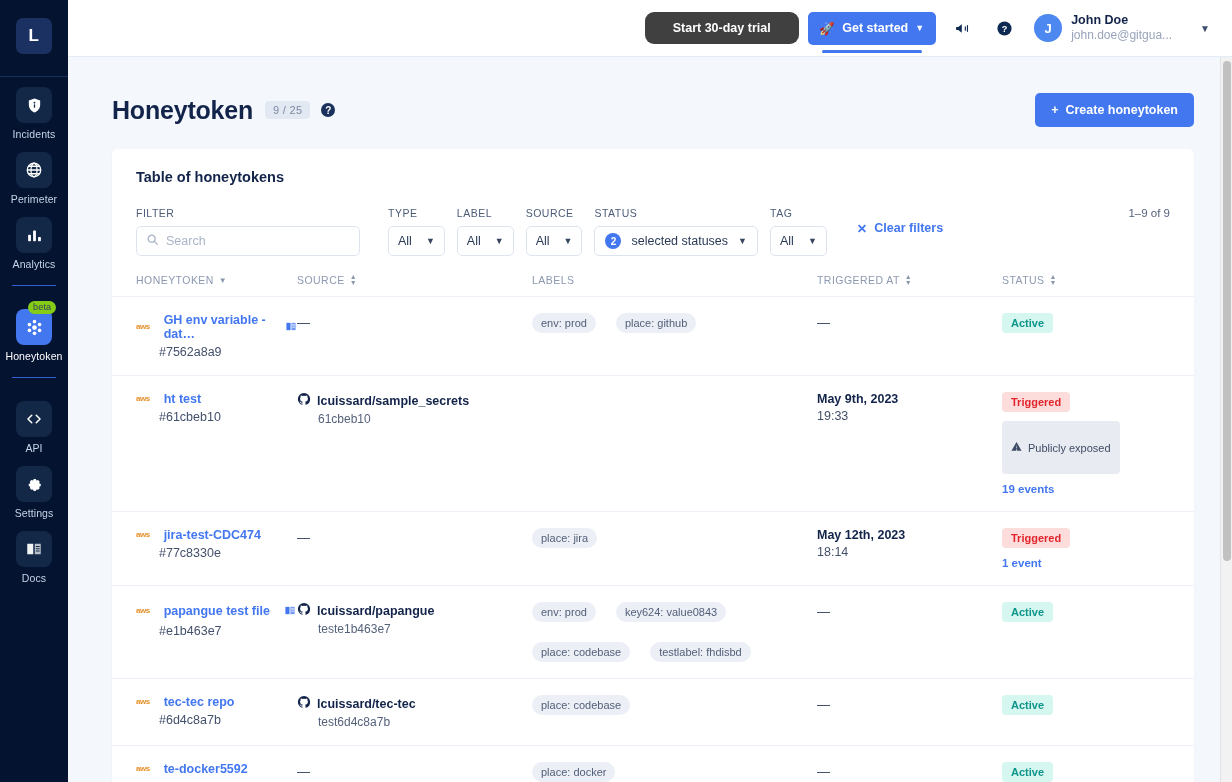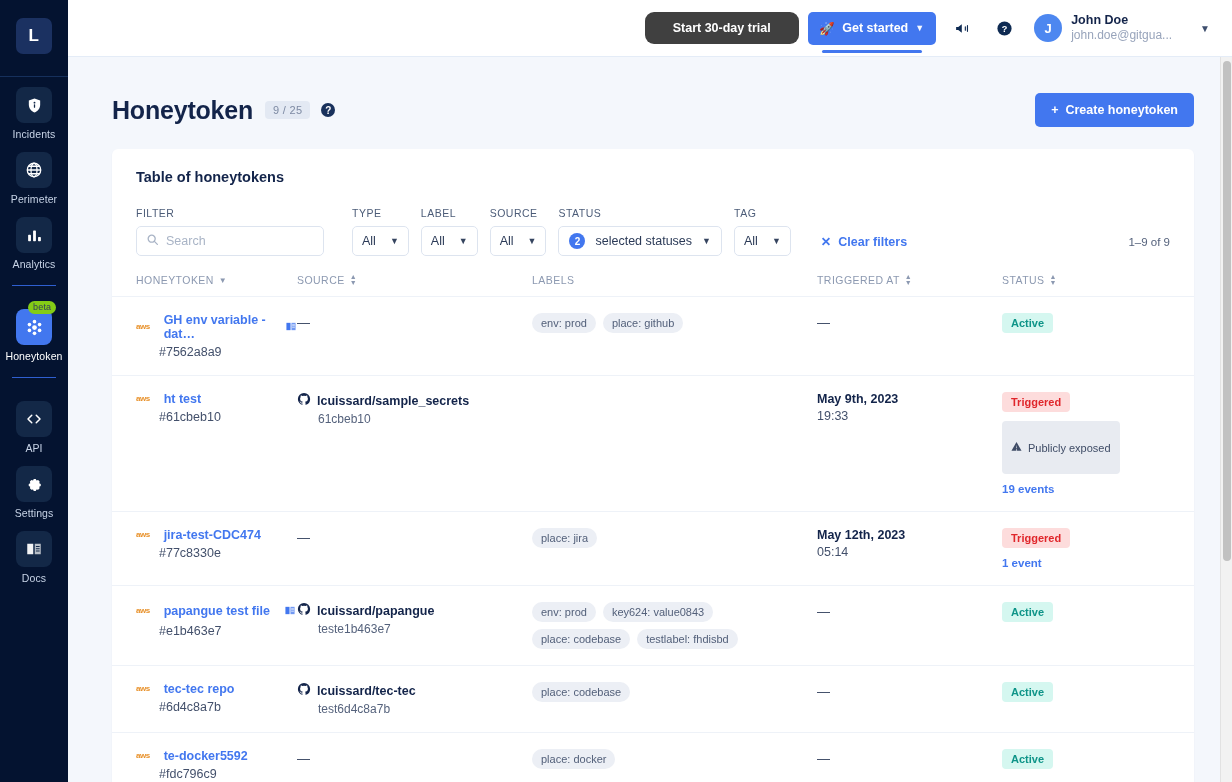--- a/index.html
+++ b/index.html
@@ -112,29 +112,29 @@
     cursor: pointer; font-family: inherit; display: flex; align-items: center; gap: 7px;
   }
 
   .card {
     background: #fff; border-radius: 6px; padding: 20px 0 0 0;
     box-shadow: 0 1px 2px rgba(20,40,80,.06);
     height: 640px; overflow: hidden;
   }
   .card-title { font-size: 14.5px; font-weight: bold; color: #13244a; padding: 0 24px 0 24px; }
 
-  .filters { display: flex; align-items: flex-end; padding: 22px 24px 0 24px; }
+  .filters { display: flex; padding: 22px 24px 0 24px; }
   .fgroup { margin-right: 12px; }
   .fgroup.search { margin-right: 28px; }
   .flabel {
     font-size: 10.5px; color: #4c5c78; letter-spacing: .5px; margin-bottom: 7px;
     text-transform: uppercase;
   }
   .search-box {
-    width: 188px; height: 30px; border: 1px solid #dde4ef; border-radius: 5px;
+    width: 224px; height: 30px; border: 1px solid #dde4ef; border-radius: 5px;
     display: flex; align-items: center; padding: 0 9px; background: #fff;
   }
   .search-box input {
     border: none; outline: none; font-size: 12.5px; color: #33405a;
     font-family: inherit; margin-left: 7px; width: 150px; background: transparent;
   }
   .search-box input::placeholder { color: #a9b4c6; }
   .select {
     height: 30px; border: 1px solid #dde4ef; border-radius: 5px; background: #fff;
     display: flex; align-items: center; padding: 0 9px; gap: 14px;
@@ -168,21 +168,21 @@
   tbody td.c1 { padding-left: 24px; }
   .ht-line { display: flex; align-items: center; gap: 14px; }
   .aws-ico { font-size: 8px; color: #e8912a; font-weight: bold; letter-spacing: -.5px; line-height: 1; }
   .ht-name { font-size: 12.5px; font-weight: bold; color: #4277ef; cursor: pointer; }
   .ht-id { font-size: 12.5px; color: #43506b; margin-top: 4px; margin-left: 23px; }
   .book-ico { color: #4277ef; }
   .dash { color: #2b3a57; font-size: 13px; }
   .src-name { font-size: 12.5px; font-weight: bold; color: #13244a; display: flex; align-items: center; gap: 6px; }
   .src-sub { font-size: 12px; color: #5a6markdown; }
   .src-sub { font-size: 12px; color: #55627c; margin-top: 3px; margin-left: 21px; }
-  .labels-wrap { display: flex; flex-wrap: wrap; gap: 7px; max-width: 280px; }
+  .labels-wrap { display: flex; flex-wrap: wrap; gap: 20px; max-width: 280px; }
   .label-chip {
     background: #eceff5; color: #53607a; font-size: 11px;
     padding: 4px 9px; border-radius: 11px; white-space: nowrap;
   }
   .date-main { font-size: 12.5px; font-weight: bold; color: #13244a; }
   .date-sub { font-size: 12.5px; color: #43506b; margin-top: 3px; }
   .badge-active {
     display: inline-block; background: #d5f7f0; color: #0e9488;
     font-size: 11px; font-weight: bold; padding: 4px 9px; border-radius: 4px;
   }
@@ -509,21 +509,21 @@
        <div class="ht-id">#77c8330e</div>
      </td>
      <td class="c2"><span class="dash">—</span></td>
      <td class="c3">
                   <div class="labels-wrap">
                     <span class="label-chip">place: jira</span>
                   </div>
                 </td>
      <td class="c4">
                   <div class="date-main">May 12th, 2023</div>
-       <div class="date-sub">05:14</div>
+       <div class="date-sub">18:14</div>
                 </td>
      <td class="c5"><span class="badge-triggered">Triggered</span><span class="events-link">1 event</span></td>
               </tr>
               <tr>
                 <td class="c1">
        <div class="ht-line">
                     <span class="aws-ico">aws</span>
                     <span class="ht-name">papangue test file</span>
                     <span class="book-ico"><svg width="12" height="11" viewBox="0 0 24 24" fill="#4277ef">
                         <path d="M2 4h9v16H2z"></path>

